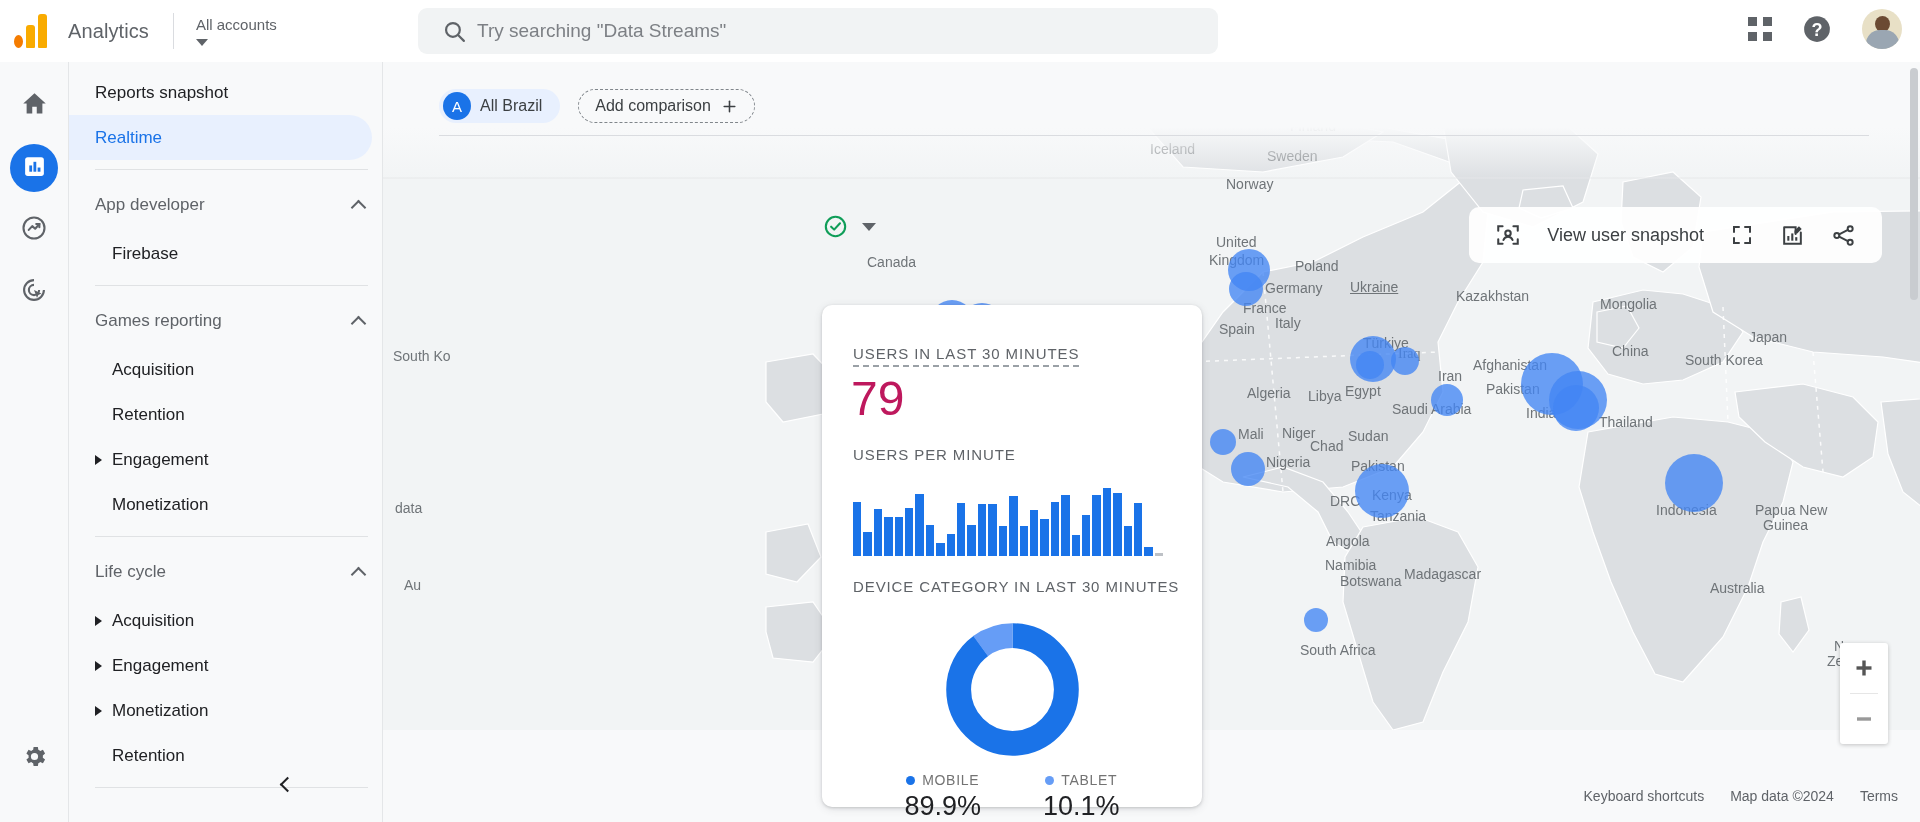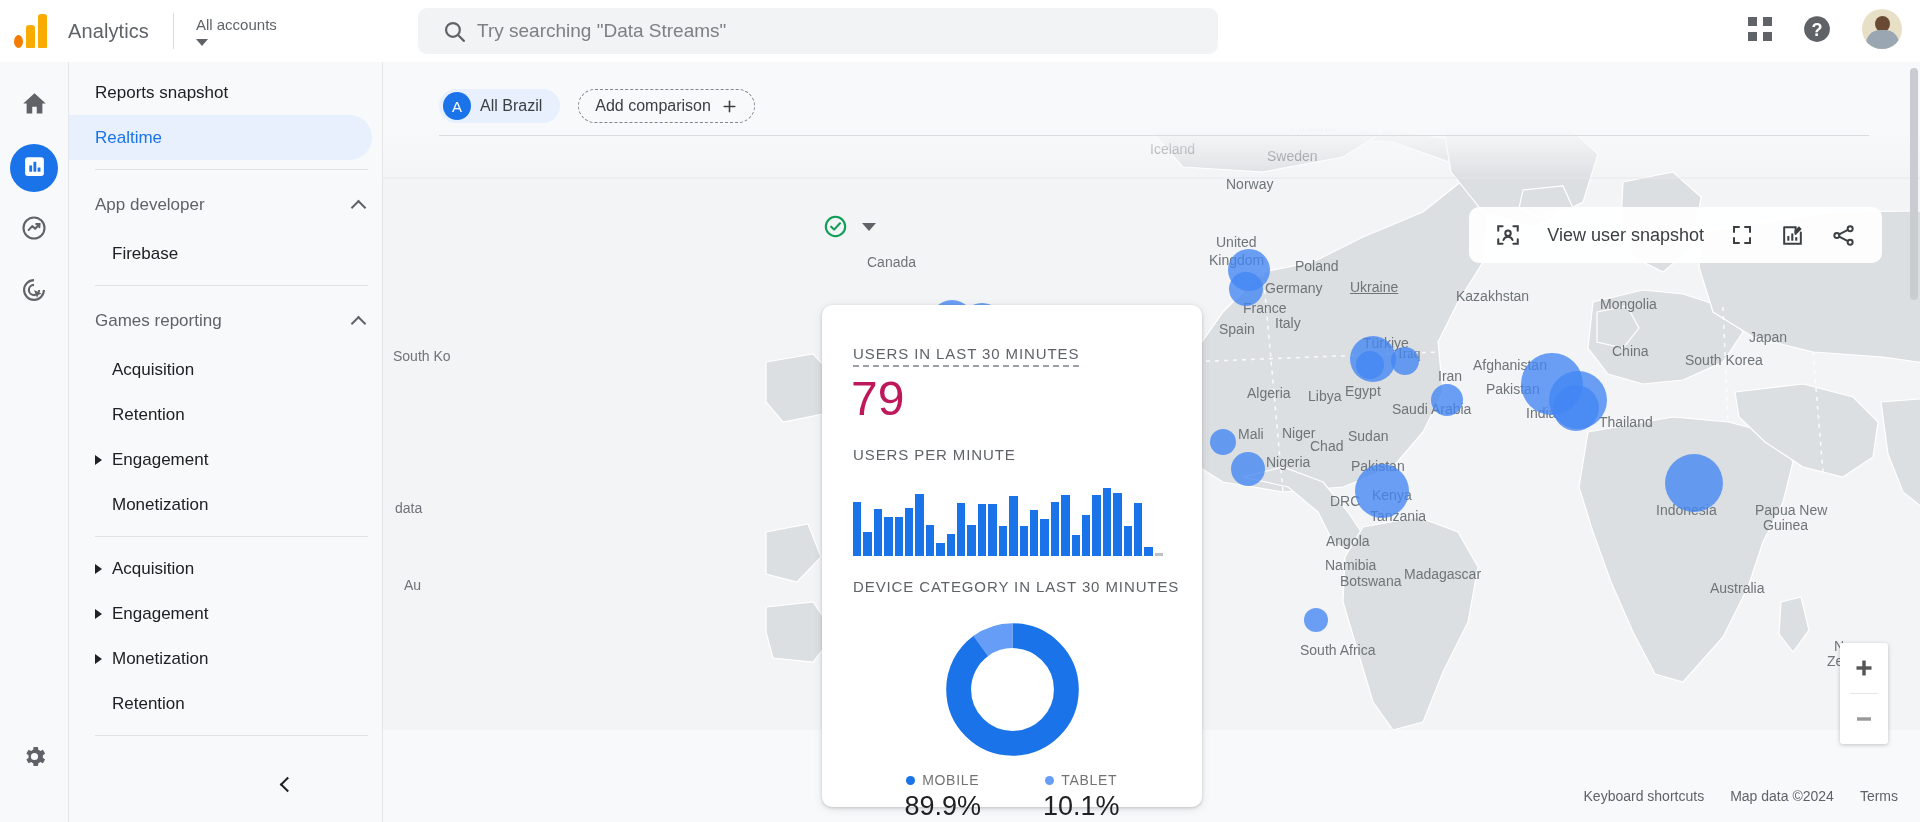--- a/index.html
+++ b/index.html
@@ -385,20 +385,24 @@
   </div>
   <div class="nav-sub">
     <span class="tri"></span>
     <span class="txt">Engagement</span>
   </div>
   <div class="nav-sub indent">
     <span class="txt">Monetization</span>
   </div>
   <div class="nav-rule"></div>
 
+  <div class="nav-section">
+    <span>Life cycle</span>
+    <span class="chev-up"></span>
+  </div>
   <div class="nav-sub">
     <span class="tri"></span>
     <span class="txt">Acquisition</span>
   </div>
   <div class="nav-sub">
     <span class="tri"></span>
     <span class="txt">Engagement</span>
   </div>
   <div class="nav-sub">
     <span class="tri"></span>

